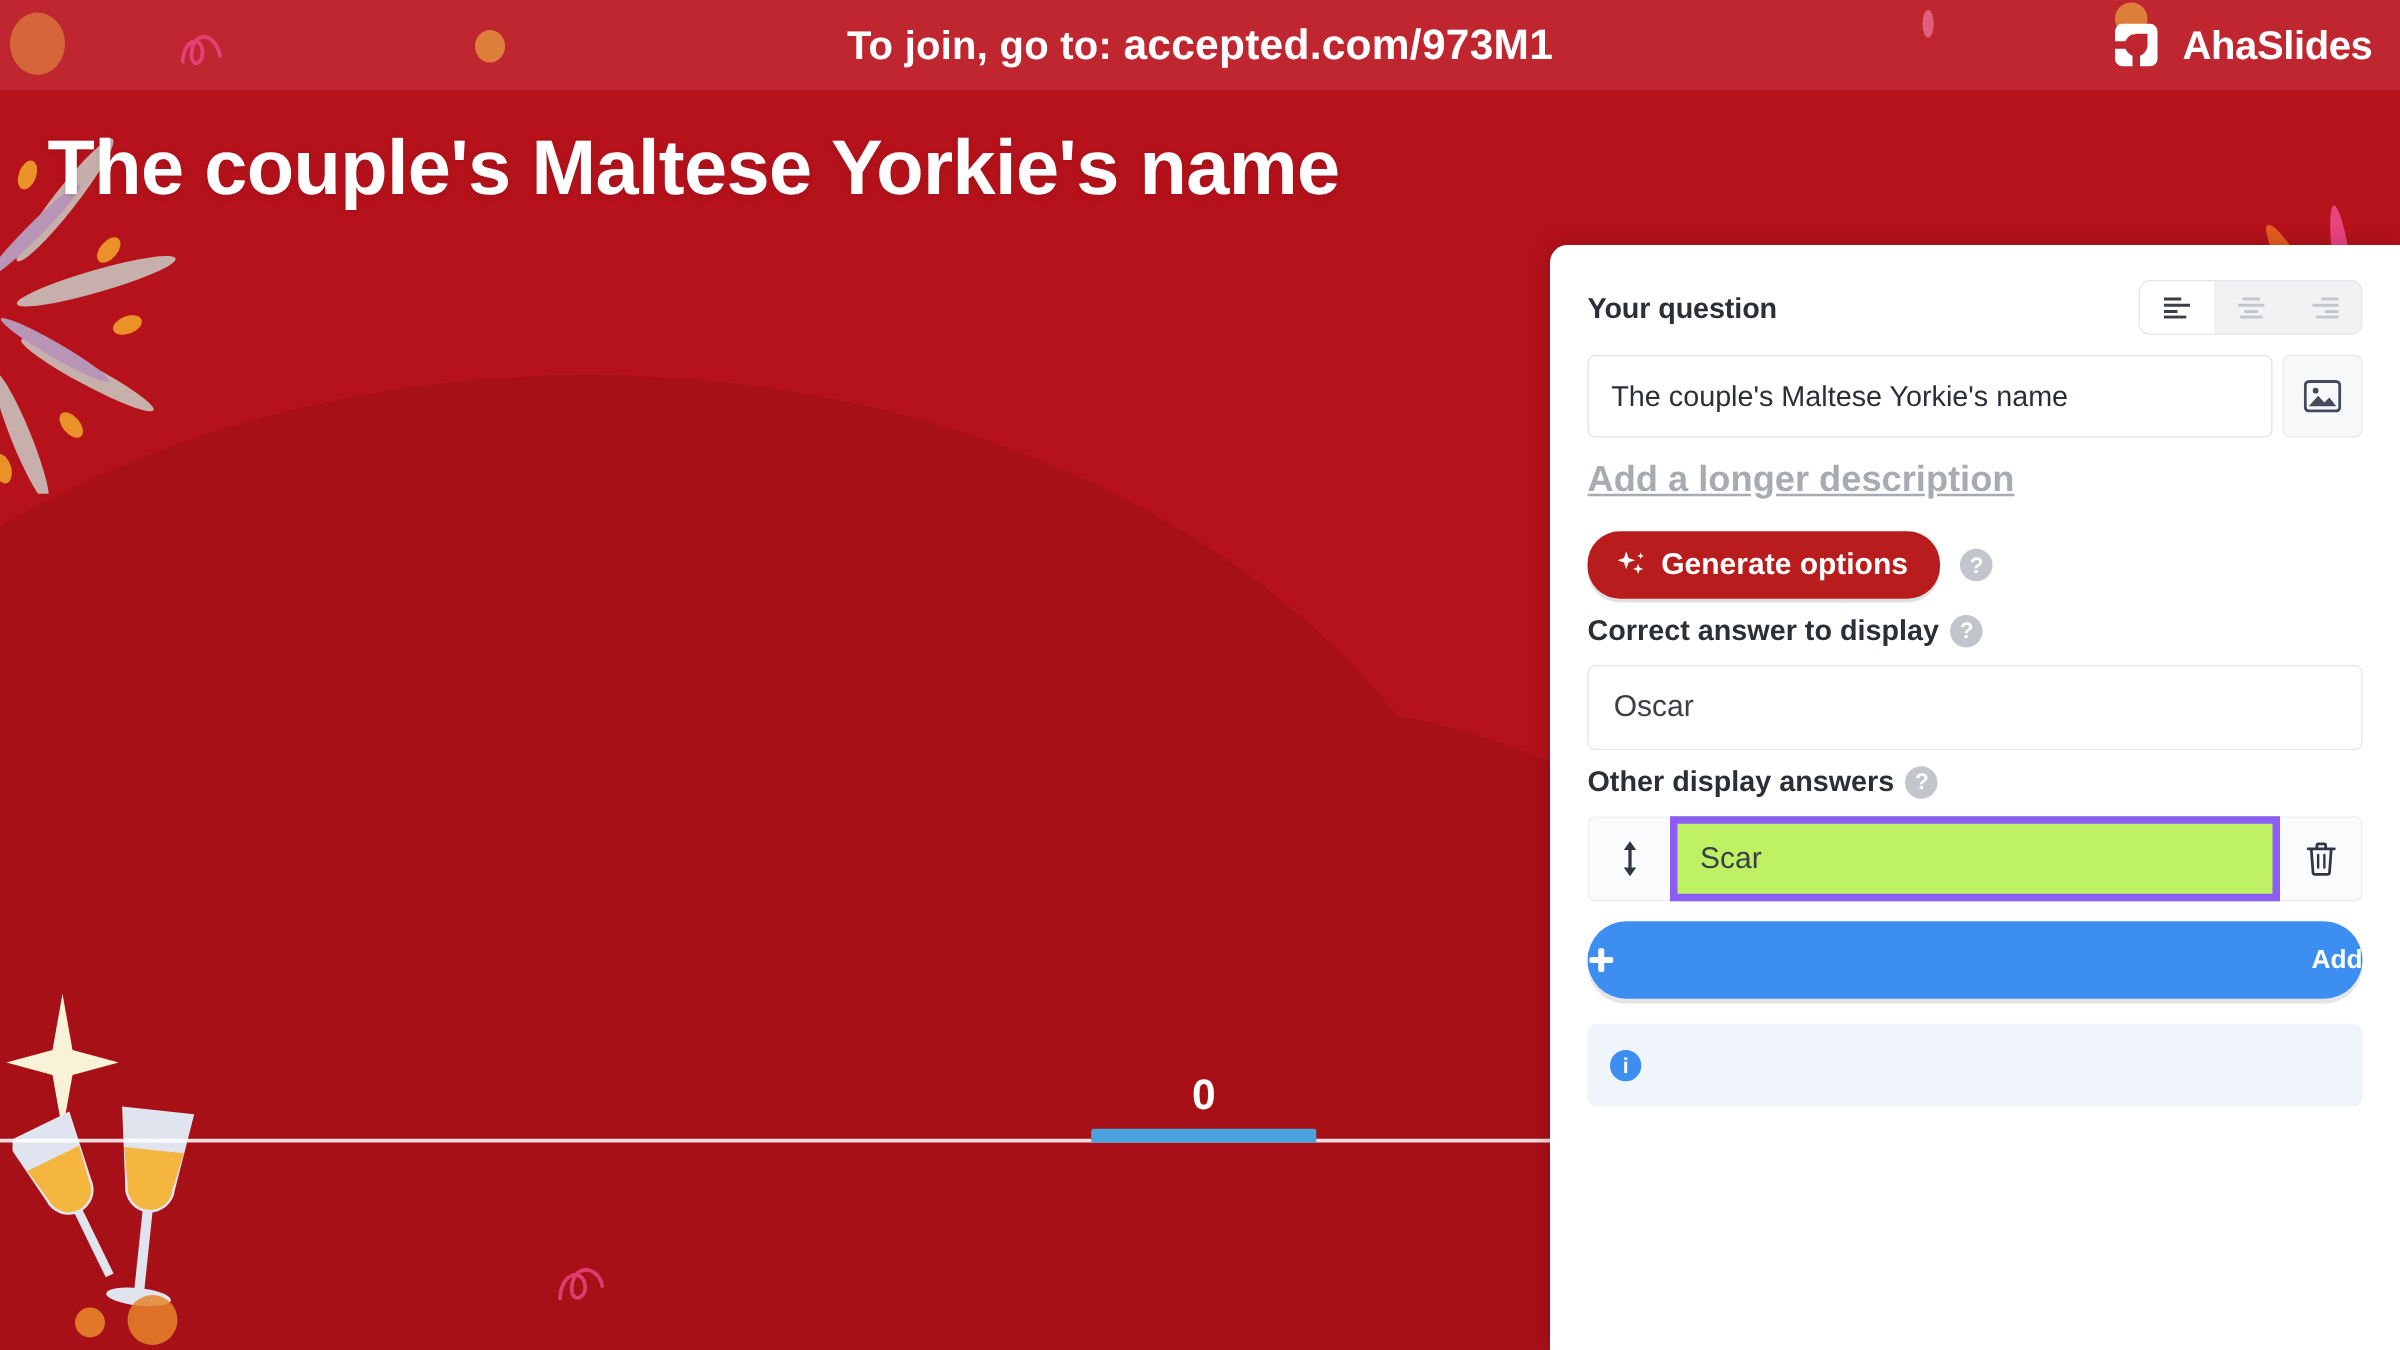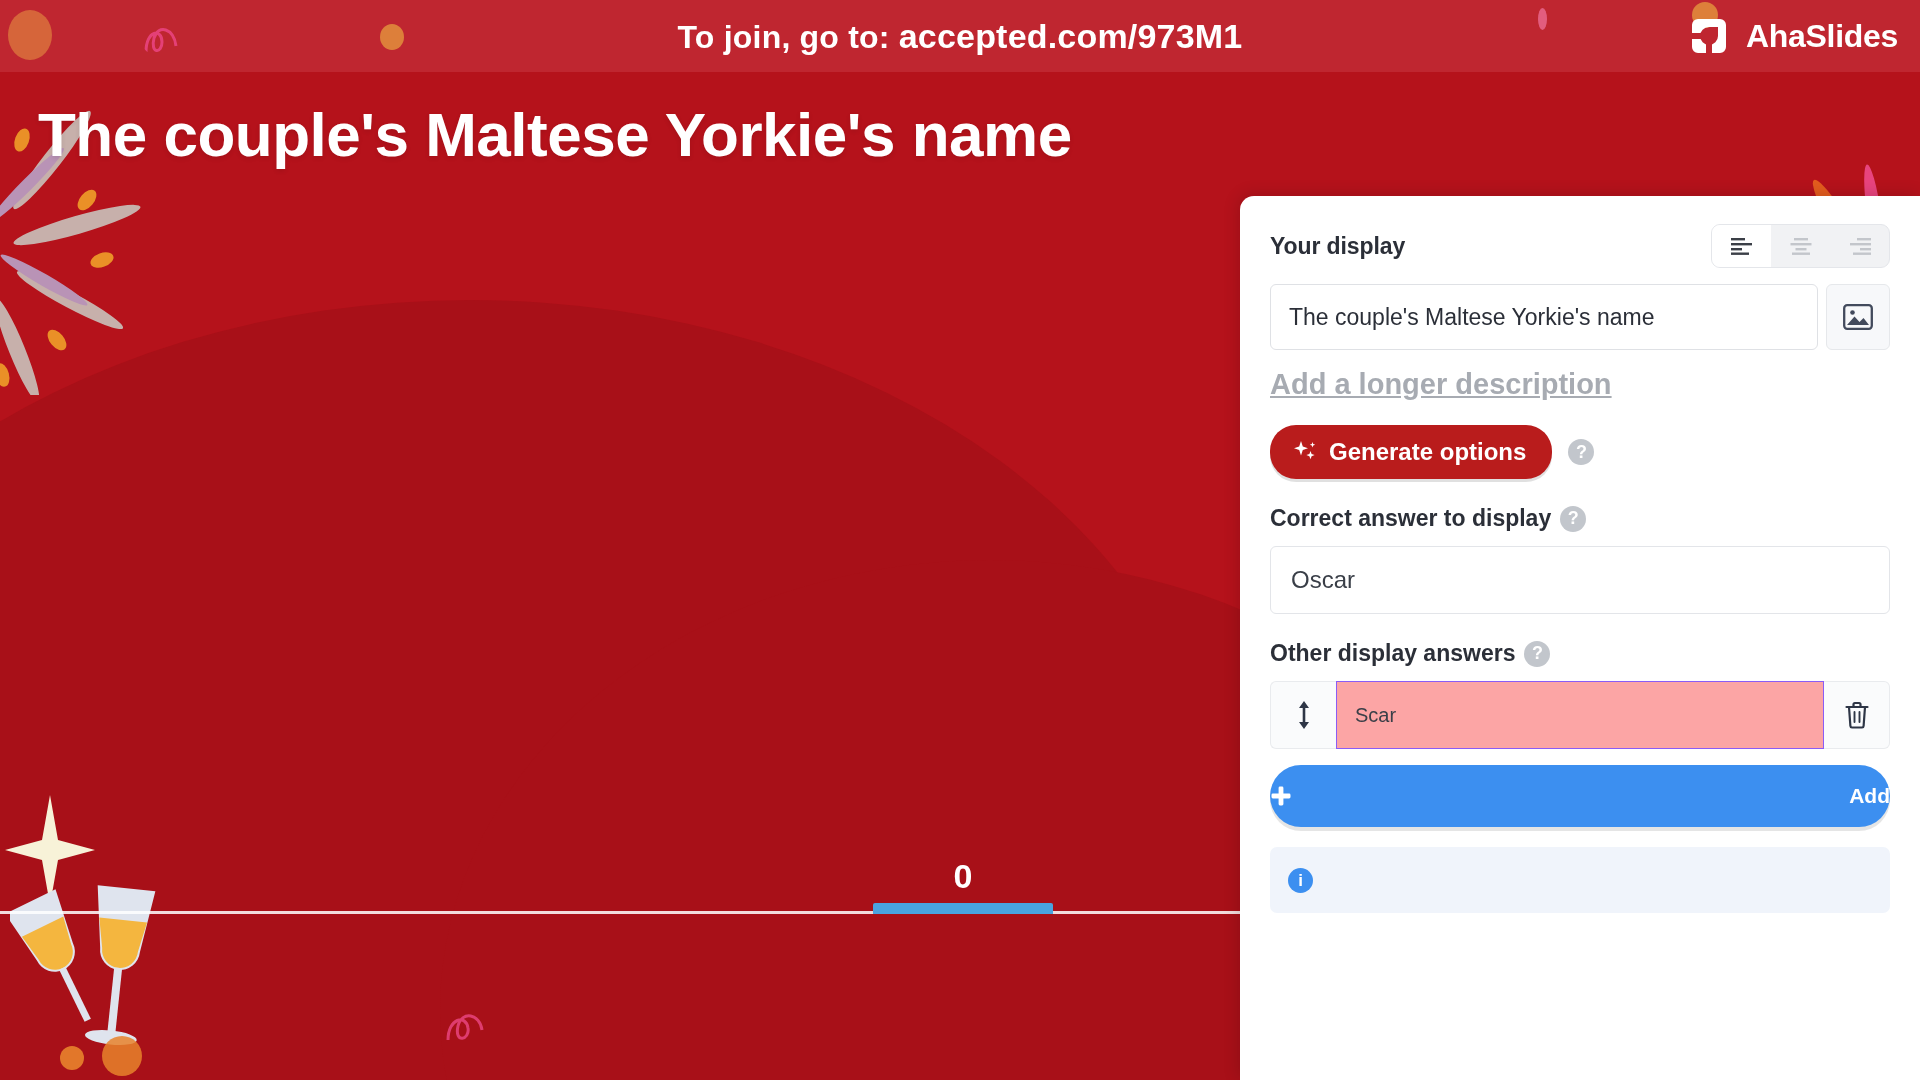--- a/index.html
+++ b/index.html
@@ -127,39 +127,39 @@
     padding:13px 26px 13px 22px; border-radius:26px; cursor:pointer;
     box-shadow:0 3px 0 rgba(0,0,0,.12);
   }
   .help-badge{
     width:26px; height:26px; border-radius:50%; background:#c2c6cc;
     color:#fff; font-size:18px; font-weight:700;
     display:flex; align-items:center; justify-content:center; cursor:pointer;
     flex:none;
   }
   .section-label{
-    margin-top:26px; color:#2b2f38; font-size:23px; font-weight:700;
+    margin-top:12px; color:#2b2f38; font-size:23px; font-weight:700;
     display:flex; align-items:center; gap:9px;
   }
   .answer-input{
     margin-top:14px; height:68px; border:1px solid #e3e5e9; border-radius:6px;
     display:flex; align-items:center; padding:0 20px;
     font-size:24px; color:#3a3f48; background:#fff;
   }
 
   .accepted-row{ display:flex; margin-top:14px; align-items:stretch; }
   .drag-handle{
     width:66px; border:1px solid #e9ebee; border-right:none; border-radius:6px 0 0 6px;
     background:#fafbfc; display:flex; align-items:center; justify-content:center;
     cursor:grab;
   }
   .accepted-input{
-    flex:1; height:68px; border:1px solid #8b5cf6; background:#fca5a5;
+    flex:1; height:68px; border:6px solid #8b5cf6; background:#bef264;
     display:flex; align-items:center; padding:0 18px;
-    font-size:20px; color:#3a3f48;
+    font-size:24px; color:#3a3f48;
   }
   .trash-btn{
     width:66px; border:1px solid #e9ebee; border-left:none; border-radius:0 6px 6px 0;
     background:#fafbfc; display:flex; align-items:center; justify-content:center;
     cursor:pointer;
   }
   .add-btn{
     margin-top:16px; height:62px; background:#3c8ff0; border-radius:31px;
     color:#fff; font-size:21px; font-weight:700;
     display:flex; align-items:center; justify-content:space-between; gap:9px;
@@ -281,21 +281,21 @@
     <div class="bar-wrap" style="left:873px;">
       <div class="bar-value">0</div>
       <div class="bar-rect"></div>
 
     </div>
   </div>
 
   <div class="panel">
 
     <div class="panel-row">
-      <div class="panel-label">Your display</div>
+      <div class="panel-label">Your question</div>
 
       <div class="align-group">
         <div class="align-btn active">
           <svg width="22" height="18" viewBox="0 0 22 18">
             <rect x="0" y="1" width="14" height="2.4" fill="#3b3f47"></rect>
             <rect x="0" y="6" width="21" height="2.4" fill="#3b3f47"></rect>
             <rect x="0" y="11" width="11" height="2.4" fill="#3b3f47"></rect>
             <rect x="0" y="15.5" width="18" height="2.4" fill="#3b3f47"></rect>
           </svg>
         </div>

